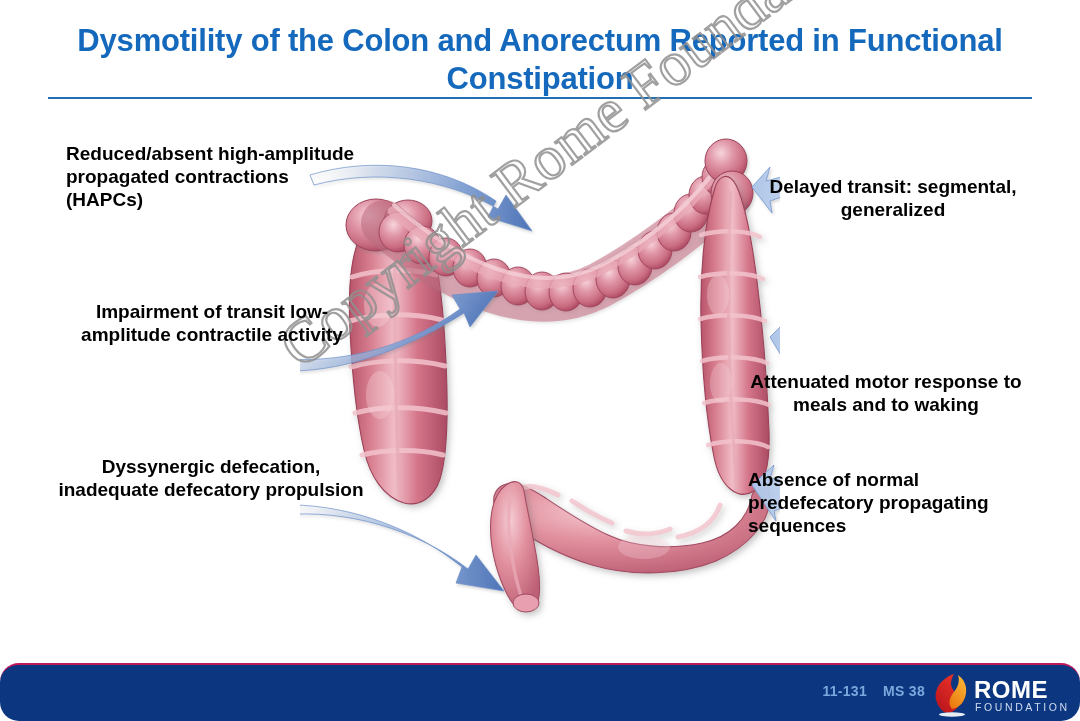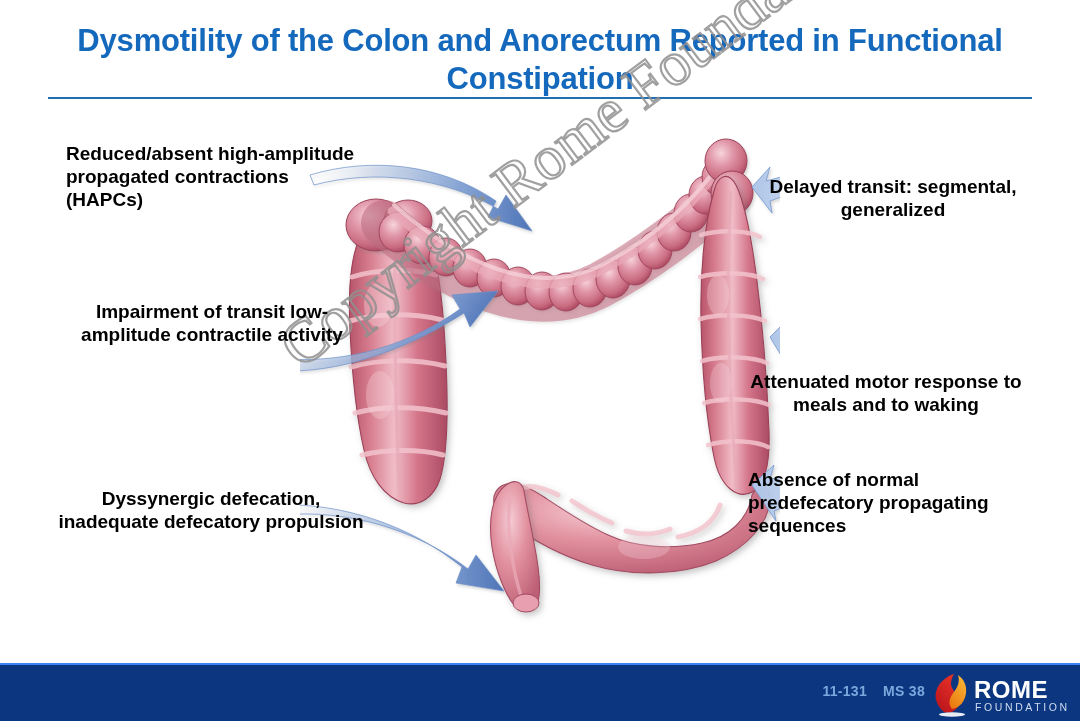--- a/index.html
+++ b/index.html
@@ -47,21 +47,21 @@
     position: absolute;
     color: #000000;
     font-weight: bold;
     font-size: 19px;
     line-height: 1.22;
     white-space: pre-line;
   }
 
   #label-hapc        { left: 66px;  top: 142px; width: 300px; text-align: left; }
   #label-lowamp      { left: 62px;  top: 300px; width: 300px; text-align: center; }
-  #label-dyssyn      { left: 56px;  top: 455px; width: 310px; text-align: center; margin-top: 32px; }
+  #label-dyssyn      { left: 56px;  top: 455px; width: 310px; text-align: center; }
 
   #label-transit     { left: 768px; top: 175px; width: 250px; text-align: center; }
   #label-attenuated  { left: 742px; top: 322px; width: 288px; text-align: center; margin-top: 48px; }
   #label-absence     { left: 748px; top: 468px; width: 276px; text-align: left; }
 
   
   #figure {
     position: absolute;
     left: 300px;
     top: 105px;
@@ -82,21 +82,22 @@
   #watermark svg { width: 100%; height: 100%; display: block; }
 
   
   #footer {
     position: absolute;
     left: 0;
     top: 663px;
     width: 1080px;
     height: 58px;
     background: #0d3680;
-    border-top: 2px solid #3b82f6;
+    border-top: 2px solid #be185d;
+    border-radius: 19px;
   }
 
   #footer-codes {
     position: absolute;
     right: 155px;
     top: 18px;
     color: #7aa8dd;
     font-size: 14px;
     font-weight: bold;
     letter-spacing: 0.3px;

